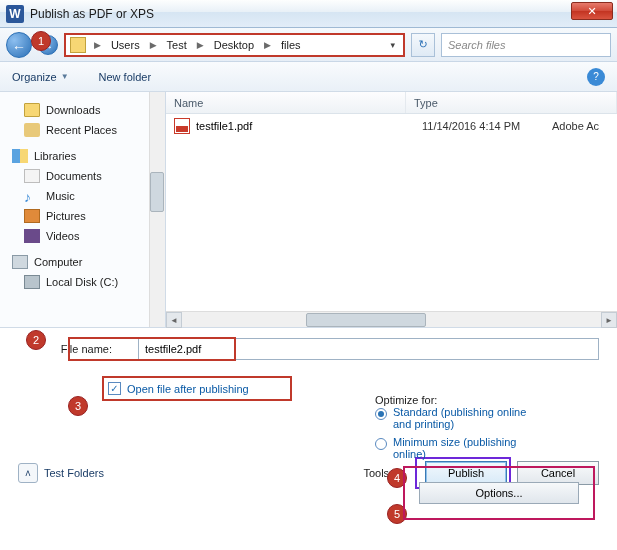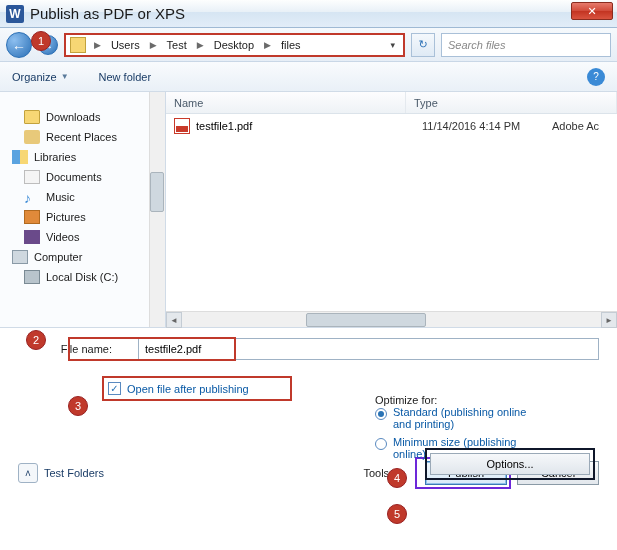--- a/index.html
+++ b/index.html
@@ -1,21 +1,21 @@
 <!DOCTYPE html>
 <html><head>
 <meta charset="utf-8">
 <style>
 * { box-sizing: border-box; margin: 0; padding: 0; font-family: "Segoe UI", Tahoma, sans-serif; font-size: 11px; }
 body { background: #fff; width: 617px; height: 550px; overflow: hidden; }
 
 
 .titlebar { height: 28px; background: linear-gradient(to bottom, #fdfefe 0%, #e8f0f7 45%, #d6e5f3 46%, #e2edf8 100%); border-bottom: 1px solid #9fb9d4; display: flex; align-items: center; padding: 0 6px; position: relative; }
 .app-icon { width: 18px; height: 18px; background: #2b579a; color: #fff; display: flex; align-items: center; justify-content: center; font-weight: bold; font-size: 12px; border-radius: 2px; margin-right: 6px; }
-.title-text { color: #1a1a1a; font-size: 15px; }
+.title-text { color: #1a1a1a; font-size: 12px; }
 .close-btn { position: absolute; right: 4px; top: 2px; width: 42px; height: 18px; background: linear-gradient(to bottom, #e67a6b 0%, #d14b3a 49%, #c23321 50%, #d9533f 100%); border: 1px solid #8a2c1f; border-radius: 2px; display: flex; align-items: center; justify-content: center; color: #fff; font-size: 11px; }
 
 
 .navrow { height: 34px; background: linear-gradient(to bottom, #f6f9fc, #e6eef6); border-bottom: 1px solid #c9d7e6; display: flex; align-items: center; padding: 0 6px; gap: 6px; }
 .back-btn, .fwd-btn { width: 26px; height: 26px; border-radius: 50%; background: radial-gradient(circle at 30% 30%, #8dbff0, #2a6fb5); border: 1px solid #2a6fb5; display: flex; align-items: center; justify-content: center; color: #fff; font-size: 14px; position: relative; }
 .fwd-btn { width: 20px; height: 20px; font-size: 11px; }
 .badge1 { position: absolute; width: 20px; height: 20px; border-radius: 50%; background: #c0392b; color: #fff; font-size: 11px; display: flex; align-items: center; justify-content: center; border: 1px solid #922; top: 3px; left: 31px; z-index: 5; }
 .addrbar { flex: 1; height: 24px; border: 2px solid #c0392b; background: #fff; display: flex; align-items: center; padding: 0 4px; gap: 4px; }
 .addr-icon { width: 16px; height: 16px; background: #f7d774; border: 1px solid #c2a23d; }
 .crumb { color: #1a1a1a; padding: 0 2px; }
@@ -25,23 +25,23 @@
 .searchbox { width: 170px; height: 24px; border: 1px solid #a9c0d8; background: #fff; color: #888; font-style: italic; padding: 0 6px; display: flex; align-items: center; }
 
 
 .toolbar { height: 30px; background: linear-gradient(to bottom, #f9fbfd, #e9f0f7); border-bottom: 1px solid #d0dbe7; display: flex; align-items: center; padding: 0 12px; gap: 30px; }
 .tool-item { color: #1a3c66; display: flex; align-items: center; gap: 4px; }
 .tool-drop { font-size: 8px; color: #5a7a9a; }
 .help-q { margin-left: auto; width: 18px; height: 18px; border-radius: 50%; background: #3a8ad6; color: #fff; display: flex; align-items: center; justify-content: center; font-size: 10px; }
 
 
 .body { display: flex; height: 236px; border-bottom: 1px solid #d0dbe7; }
-.tree { width: 166px; border-right: 1px solid #d0dbe7; background: #fafcfe; padding: 15px 0; overflow: hidden; position: relative; }
+.tree { width: 166px; border-right: 1px solid #d0dbe7; background: #fafcfe; padding: 8px 0; overflow: hidden; position: relative; }
 .tree-item { display: flex; align-items: center; gap: 6px; padding: 3px 6px 3px 24px; color: #1a1a1a; }
-.tree-item.hdr { padding-left: 12px; font-weight: normal; margin-top: 0; }
+.tree-item.hdr { padding-left: 12px; font-weight: normal; margin-top: 6px; }
 .ti-icon { width: 16px; height: 14px; display: inline-block; }
 .ic-folder { background: #f7d774; border: 1px solid #c2a23d; border-radius: 1px; }
 .ic-recent { background: #e8c97a; border-radius: 2px; }
 .ic-lib { background: linear-gradient(to right, #5aa3e0 50%, #f7d774 50%); }
 .ic-doc { background: #f4f4f4; border: 1px solid #bdbdbd; }
 .ic-music { background: transparent; color: #3a8ad6; font-size: 14px; }
 .ic-pic { background: #e08a3a; border: 1px solid #b06a20; }
 .ic-vid { background: #6a4a8a; }
 .ic-comp { background: #cfd8df; border: 1px solid #8a9aa6; }
 .ic-disk { background: #b8c4cc; border: 1px solid #7a8a94; }
@@ -83,21 +83,21 @@
 .bluelink { color: #0a5aa6; }
 
 .optimize { position: absolute; right: 22px; top: 66px; width: 220px; }
 .opt-label { color: #1a1a1a; display: inline-block; vertical-align: top; margin-right: 4px; }
 .opt-choices { display: inline-block; }
 .radio-row { display: flex; align-items: flex-start; margin-bottom: 6px; }
 .radio { width: 12px; height: 12px; border: 1px solid #5a8ac0; border-radius: 50%; margin-right: 6px; margin-top: 2px; display: inline-flex; align-items: center; justify-content: center; }
 .radio.sel::after { content: ""; width: 6px; height: 6px; background: #2a73b5; border-radius: 50%; }
 .opt-text { color: #0a5aa6; max-width: 140px; }
 
-.options-btn-wrap { position: absolute; right: 22px; top: 120px; border: 2px solid #0f172a; padding: 3px; }
+.options-btn-wrap { position: absolute; right: 22px; top: 138px; border: 2px solid #be185d; padding: 14px; }
 .options-btn { width: 160px; height: 22px; background: linear-gradient(to bottom, #f6f8fa, #e0e6ec); border: 1px solid #9aa9b7; display: flex; align-items: center; justify-content: center; }
 
 .footer-row { display: flex; align-items: center; margin-top: 48px; padding-top: 8px; }
 .hide-folders { display: flex; align-items: center; gap: 6px; color: #1a3c66; }
 .hf-btn { width: 20px; height: 20px; border: 1px solid #9fb2c5; border-radius: 3px; background: #f4f7fa; display: flex; align-items: center; justify-content: center; font-size: 10px; }
 .tools { margin-left: auto; margin-right: 14px; color: #1a1a1a; display: flex; align-items: center; gap: 4px; }
 .btn { width: 82px; height: 24px; border: 1px solid #8a9aa6; background: linear-gradient(to bottom, #fafbfc, #e2e7ec); display: flex; align-items: center; justify-content: center; margin-left: 6px; }
 .btn.primary { border: 1px solid #3a7ab5; box-shadow: 0 0 0 1px #8ec0ea inset; background: linear-gradient(to bottom, #f2f8fd, #d8eaf8); }
 .publish-wrap { border: 2px solid #6d28d9; padding: 2px; display: inline-block; }
 </style>

